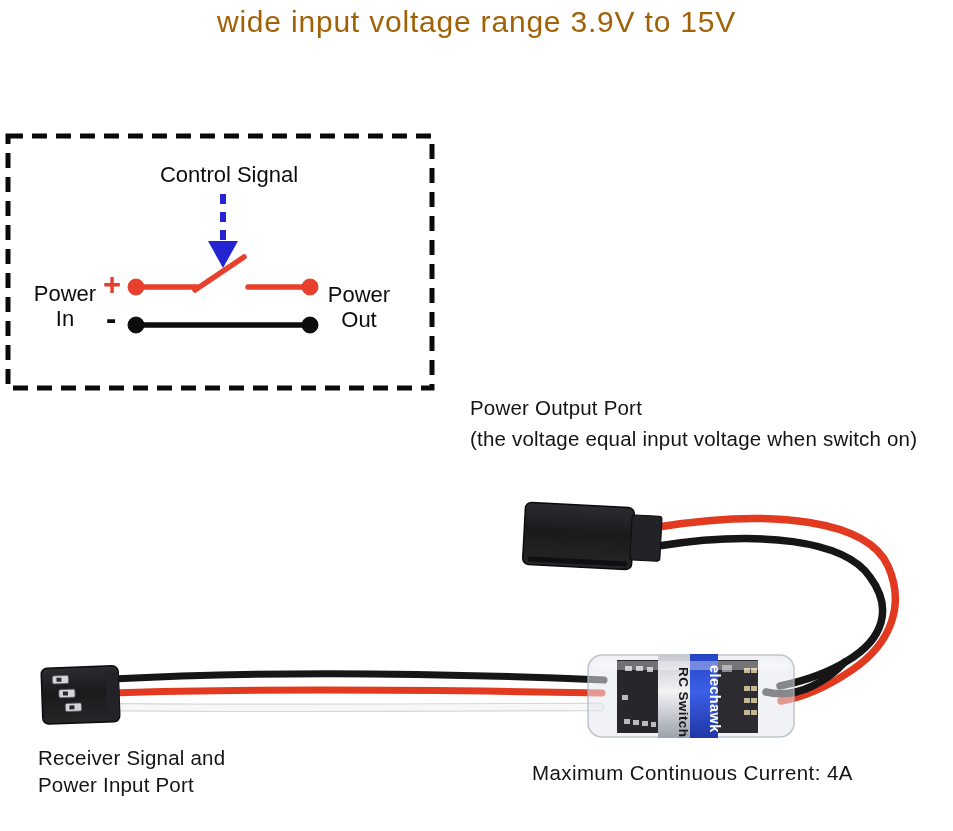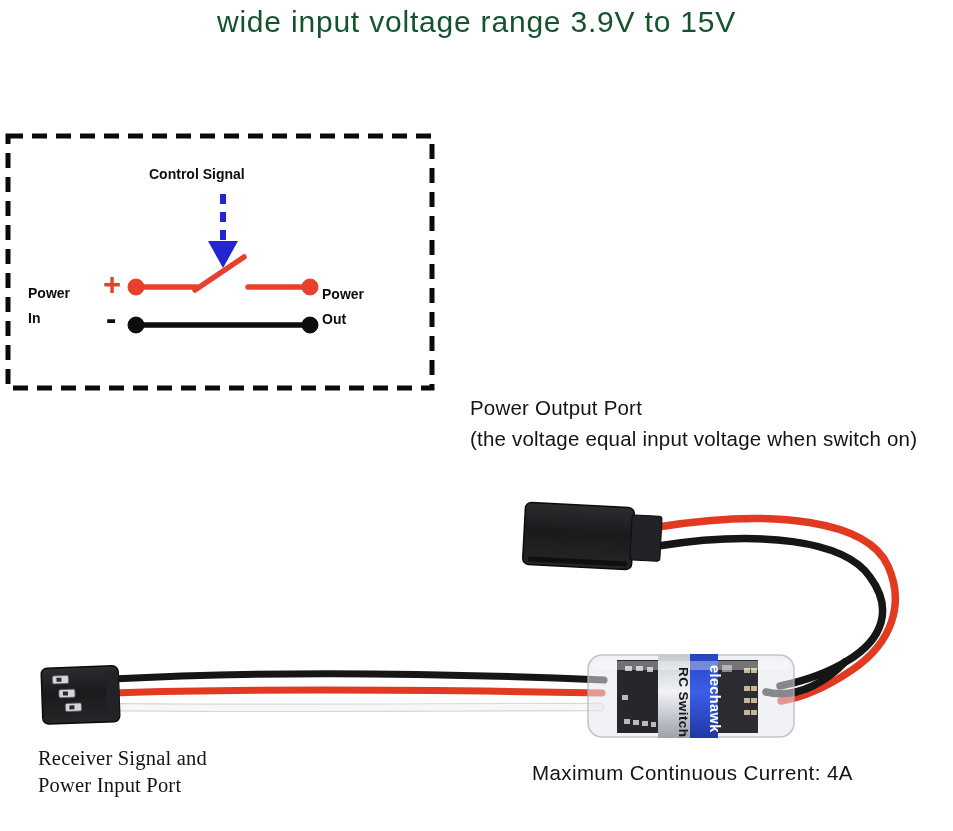--- a/index.html
+++ b/index.html
@@ -3,25 +3,25 @@
 <meta charset="utf-8">
 <style>
   html,body { margin:0; padding:0; background:#ffffff; }
   .stage {
     position:relative; width:953px; height:831px; overflow:hidden;
     background:#ffffff; font-family:"Liberation Sans", sans-serif; color:#0e0e0e;
   }
   .abs { position:absolute; }
   .title {
     top:2px; left:0; width:953px; text-align:center;
-    font-size:30px; line-height:40px; letter-spacing:0.8px; color:#14532d;
+    font-size:30px; line-height:40px; letter-spacing:0.8px; color:#a16207;
   }
   .gfx { position:absolute; left:0; top:0; width:953px; height:831px; }
   svg { font-family:"Liberation Sans", sans-serif; }
-  .bold-label { font-weight:bold; font-size:14px; line-height:25px; color:#0c0c0c; }
+  .bold-label { font-weight:normal; font-size:22px; line-height:25px; text-align:center; color:#0c0c0c; }
   .annot { font-size:20.5px; color:#141414; letter-spacing:0.2px; }
   .pos-stroke { stroke:#e8402c; }
   .pos-fill   { fill:#e8402c; }
   .neg-stroke { stroke:#0d0d0d; }
   .neg-fill   { fill:#0d0d0d; }
   .w5 { stroke-width:5.5; stroke-linecap:round; }
   .plus  { font-size:31px; font-weight:bold; color:#e8402c; line-height:34px; }
   .minus { font-size:31px; font-weight:bold; color:#0d0d0d; line-height:34px; }
 </style>
 </head>
@@ -162,20 +162,20 @@
   <div class="abs bold-label" style="left:322px; top:282px; width:74px;">
     <div>Power</div>
     <div>Out</div>
   </div>
 
   <div class="abs annot" style="left:470px; top:392px; line-height:31px;">
     <div>Power Output Port</div>
     <div>(the voltage equal input voltage when switch on)</div>
   </div>
 
-  <div class="abs annot" style="left:38px; top:745px; line-height:26.5px;font-family:Liberation Serif, serif;">
+  <div class="abs annot" style="left:38px; top:745px; line-height:26.5px;">
     <div>Receiver Signal and</div>
     <div>Power Input Port</div>
   </div>
 
   <div class="abs annot" style="left:532px; top:761px; letter-spacing:0.4px;">Maximum Continuous Current: 4A</div>
 
 </div>
 
 </body></html>

